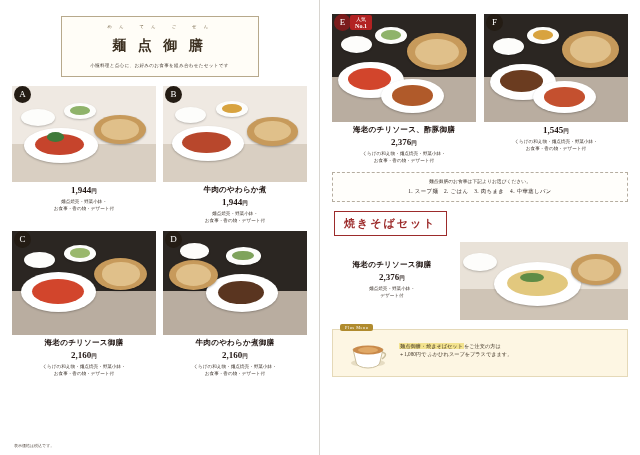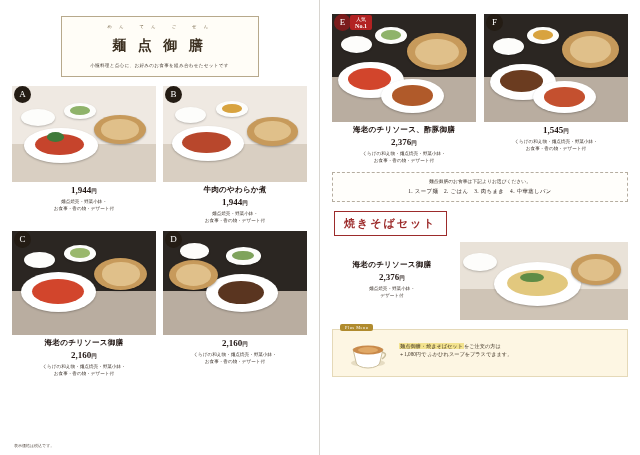--- a/index.html
+++ b/index.html
@@ -240,20 +240,21 @@
           <div class="bg-dark"></div>
             <div class="bg-dark2"></div>
           <div class="plate" style="left:30%;top:42%;width:50%;height:36%;"></div>
           <div class="food" style="left:38%;top:48%;width:32%;height:22%;background:#5a3520;"></div>
           <div class="steamer" style="left:4%;top:28%;width:34%;height:29%;"></div>
           <div class="bowl" style="left:44%;top:16%;width:24%;height:17%;"></div>
           <div class="food" style="left:48%;top:19%;width:15%;height:9%;background:#7fa35c;"></div>
           <div class="bowl" style="left:12%;top:12%;width:20%;height:15%;"></div>
         </div>
         <div class="caption">
+          <p class="dish-name">牛肉のやわらか煮御膳</p>
           <p class="price"><span>2,160</span><span class="yen">円</span></p>
           <p class="desc">くらげの和え物・麺点焼売・野菜小鉢・<br>お食事・香の物・デザート付</p>
         </div>
       </div>
 
     </div>
 
     <div class="note-foot">表示価格は税込です。</div>
   </div>
 

